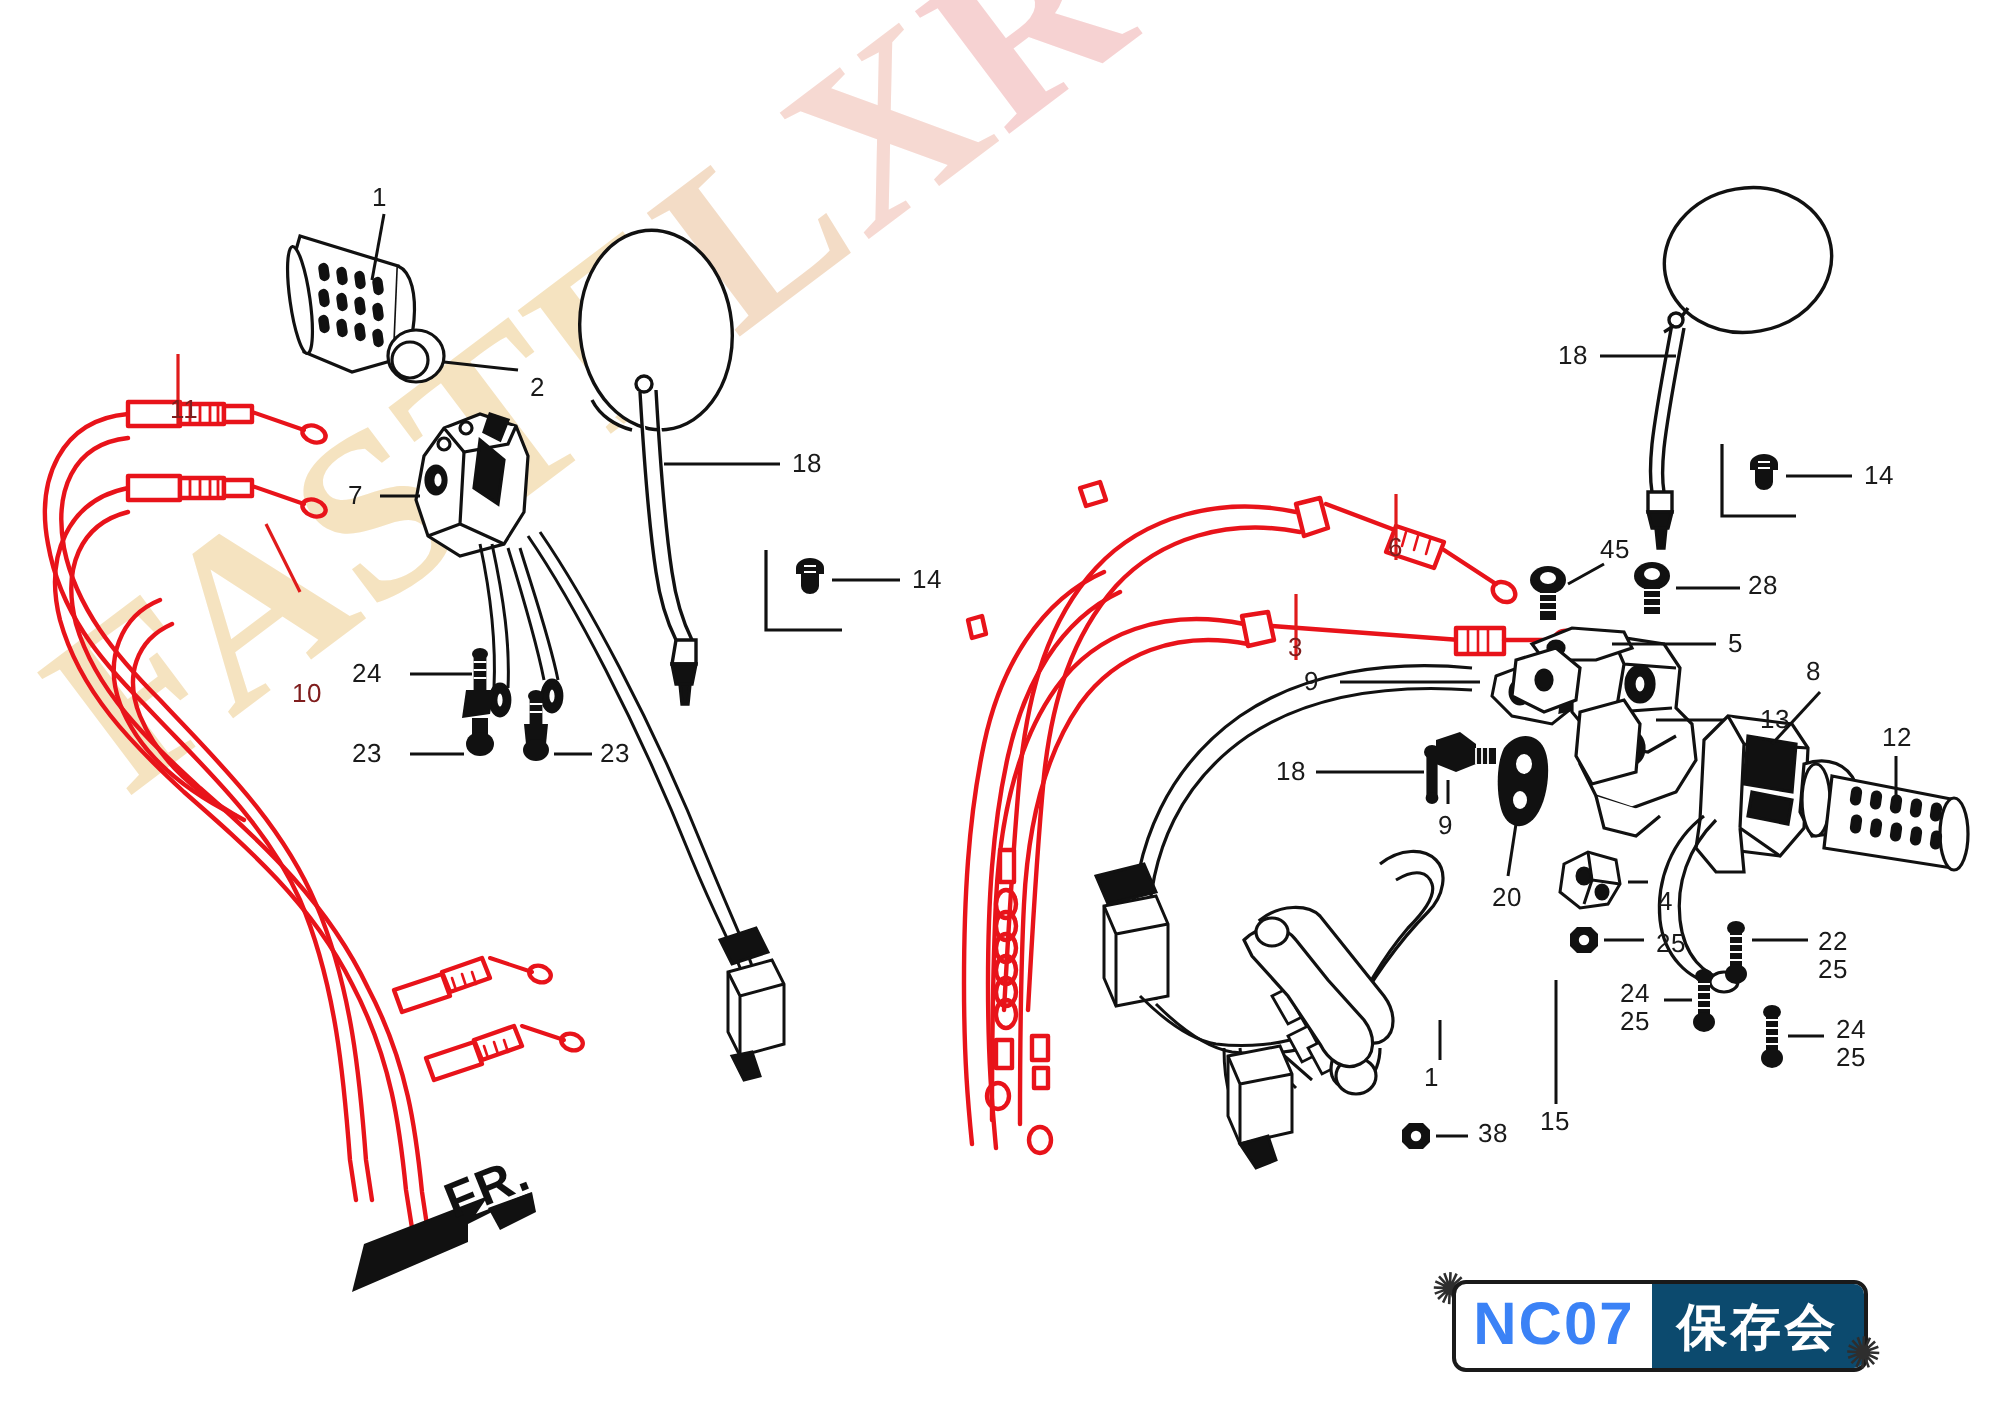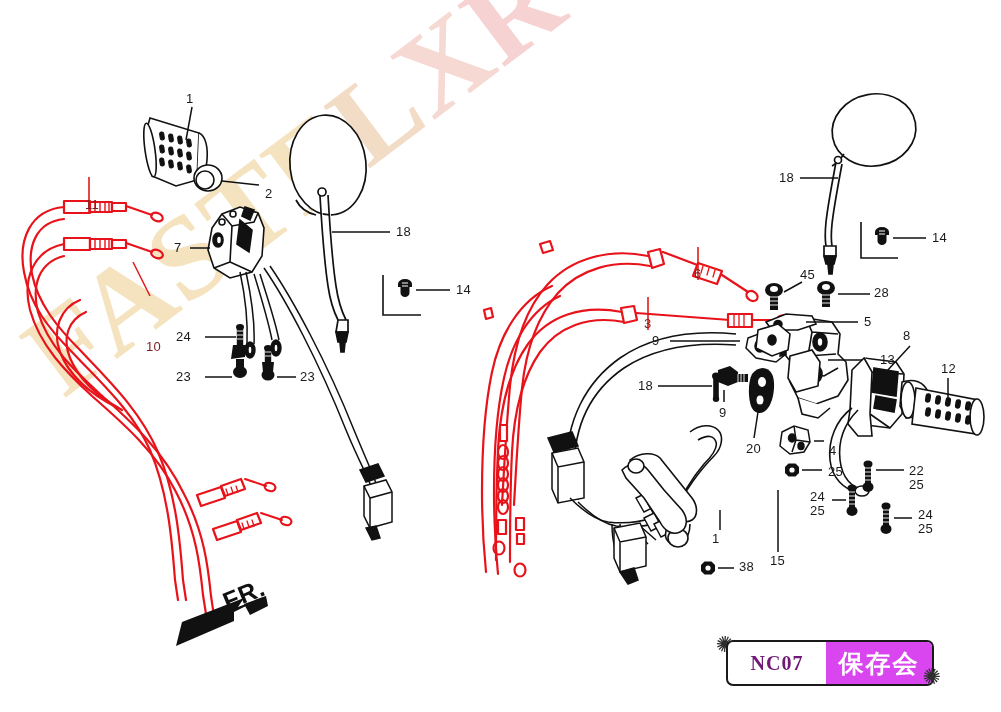--- a/index.html
+++ b/index.html
@@ -14,22 +14,22 @@
   #wm{position:absolute;left:0;top:0;width:1001px;height:712px;pointer-events:none;overflow:hidden;}
   #wm .wtext{position:absolute;left:40px;top:300px;transform:rotate(-37deg);transform-origin:0 50%;
     font-family:"Liberation Serif",serif;font-weight:bold;font-size:118px;letter-spacing:2px;white-space:nowrap;}
   #wm .wtext span{display:inline-block;}
   #frtxt{position:absolute;left:224px;top:588px;transform:rotate(-22deg);transform-origin:0 50%;
     font-family:"Liberation Sans",sans-serif;font-weight:bold;font-size:25px;color:#111;letter-spacing:1px;}
   
   #logo{position:absolute;left:726px;top:640px;width:208px;height:46px;}
   .logo-frame{position:absolute;left:0;top:0;width:208px;height:46px;border:2px solid #1a1a1a;border-radius:7px;background:#fff;box-sizing:border-box;overflow:hidden;}
   .logo-left{position:absolute;left:0;top:0;width:98px;height:100%;display:flex;align-items:center;justify-content:center;}
-  .logo-right{position:absolute;left:98px;top:0;right:0;height:100%;background:#d946ef;display:flex;align-items:center;justify-content:center;}
-  .logo-code{font-family:Liberation Serif, serif;font-weight:bold;font-size:20px;color:#701a75;letter-spacing:1px;}
+  .logo-right{position:absolute;left:98px;top:0;right:0;height:100%;background:#0c4a6e;display:flex;align-items:center;justify-content:center;}
+  .logo-code{font-family:Liberation Sans, sans-serif;font-weight:bold;font-size:30px;color:#3b82f6;letter-spacing:1px;}
   .logo-cn{font-family:"Liberation Serif",serif;font-weight:bold;font-size:25px;color:#ffffff;letter-spacing:2px;}
   .logo-wing{position:absolute;font-size:22px;color:#2e2e2e;}
 </style>
 </head>
 <body>
 
 <div id="stage">
 
   <div id="wm">
     <div class="wtext">

